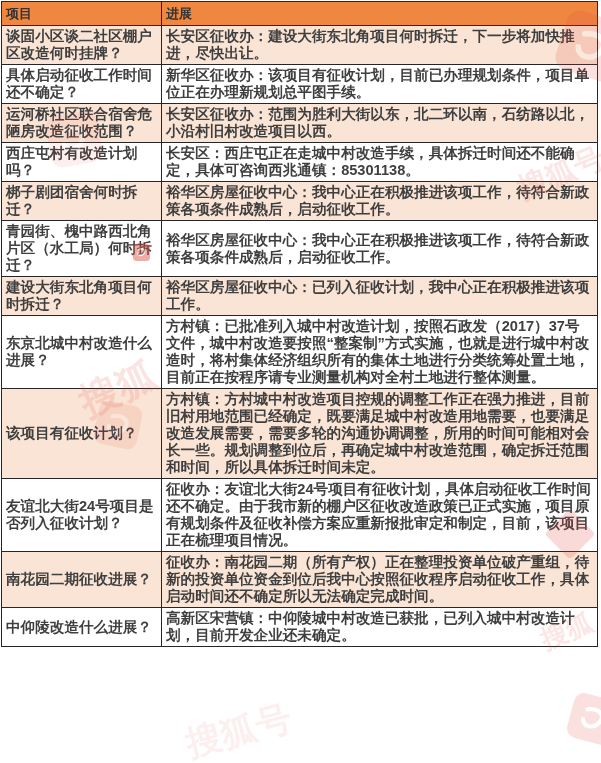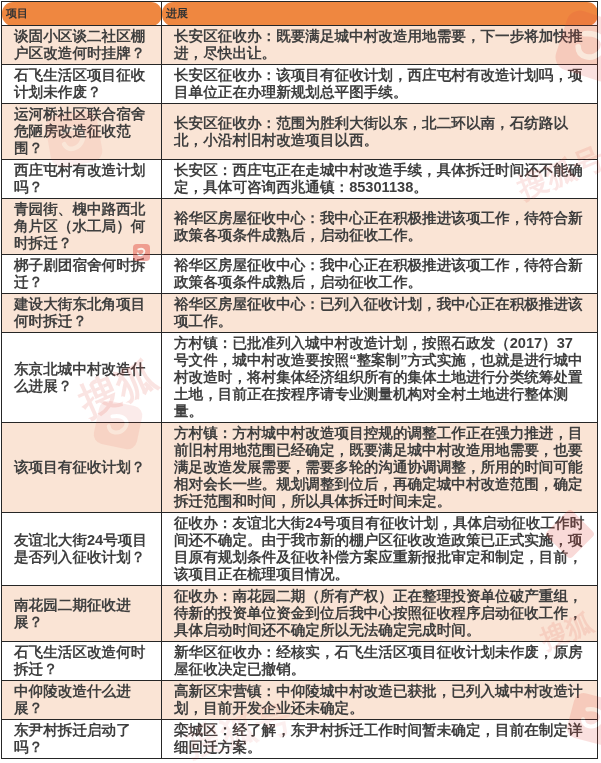--- a/index.html
+++ b/index.html
@@ -7,29 +7,29 @@
     width:601px;height:763px;overflow:hidden;background:#ffffff;
     font-family:"Liberation Sans",sans-serif;
   }
   .page{position:relative;width:601px;height:763px;background:#ffffff;}
   table.qa{
     border-collapse:collapse;table-layout:fixed;
     width:597px;margin:1px 2px 0 1px;
   }
   th,td{
     border:1px solid #262626;
-    padding:2px 12px;
+    padding:2px 4px;
     font-size:14.6px;line-height:17px;
     color:#3f3f3f;font-weight:600;
     text-align:left;vertical-align:middle;
     word-break:break-all;overflow-wrap:anywhere;
   }
   th{
     background:#ef8740;color:#333333;font-weight:700;
-    padding:3px 4px;font-size:11px;border-radius:11px;
+    padding:3px 4px;font-size:13px;
   }
   col.c1{width:160px;}
   tbody tr:nth-child(odd) td{background:#fae4d5;}
   tbody tr:nth-child(even) td{background:#ffffff;}
 
   
   .wm{position:absolute;pointer-events:none;color:#e2483c;font-weight:700;z-index:5;white-space:nowrap;}
   .wm-logo{
     position:absolute;pointer-events:none;z-index:5;
     background:#e2483c;border-radius:22%;
@@ -53,40 +53,40 @@
       </colgroup>
     <thead>
       <tr>
         <th>项目</th>
         <th>进展</th>
       </tr>
     </thead>
     <tbody>
       <tr>
         <td>谈固小区谈二社区棚户区改造何时挂牌？</td>
-        <td>长安区征收办：既要满足城中村改造用地需要，下一步将加快推进，尽快出让。</td>
+        <td>长安区征收办：建设大街东北角项目何时拆迁，下一步将加快推进，尽快出让。</td>
       </tr>
       <tr>
-        <td>石飞生活区项目征收计划未作废？</td>
-        <td>长安区征收办：该项目有征收计划，西庄屯村有改造计划吗，项目单位正在办理新规划总平图手续。</td>
+        <td>具体启动征收工作时间还不确定？</td>
+        <td>新华区征收办：该项目有征收计划，目前已办理规划条件，项目单位正在办理新规划总平图手续。</td>
       </tr>
       <tr>
         <td>运河桥社区联合宿舍危陋房改造征收范围？</td>
         <td>长安区征收办：范围为胜利大街以东，北二环以南，石纺路以北，小沿村旧村改造项目以西。</td>
       </tr>
       <tr>
         <td>西庄屯村有改造计划吗？</td>
         <td>长安区：西庄屯正在走城中村改造手续，具体拆迁时间还不能确定，具体可咨询西兆通镇：85301138。</td>
       </tr>
       <tr>
-        <td>青园街、槐中路西北角片区（水工局）何时拆迁？</td>
+        <td>梆子剧团宿舍何时拆迁？</td>
         <td>裕华区房屋征收中心：我中心正在积极推进该项工作，待符合新政策各项条件成熟后，启动征收工作。</td>
       </tr>
       <tr>
-        <td>梆子剧团宿舍何时拆迁？</td>
+        <td>青园街、槐中路西北角片区（水工局）何时拆迁？</td>
         <td>裕华区房屋征收中心：我中心正在积极推进该项工作，待符合新政策各项条件成熟后，启动征收工作。</td>
       </tr>
       <tr>
         <td>建设大街东北角项目何时拆迁？</td>
         <td>裕华区房屋征收中心：已列入征收计划，我中心正在积极推进该项工作。</td>
       </tr>
       <tr>
         <td>东京北城中村改造什么进展？</td>
         <td>方村镇：已批准列入城中村改造计划，按照石政发（2017）37号文件，城中村改造要按照“整案制”方式实施，也就是进行城中村改造时，将村集体经济组织所有的集体土地进行分类统筹处置土地，目前正在按程序请专业测量机构对全村土地进行整体测量。</td>
       </tr>
@@ -96,30 +96,22 @@
       </tr>
       <tr>
         <td>友谊北大街24号项目是否列入征收计划？</td>
         <td>征收办：友谊北大街24号项目有征收计划，具体启动征收工作时间还不确定。由于我市新的棚户区征收改造政策已正式实施，项目原有规划条件及征收补偿方案应重新报批审定和制定，目前，该项目正在梳理项目情况。</td>
       </tr>
       <tr>
         <td>南花园二期征收进展？</td>
         <td>征收办：南花园二期（所有产权）正在整理投资单位破产重组，待新的投资单位资金到位后我中心按照征收程序启动征收工作，具体启动时间还不确定所以无法确定完成时间。</td>
       </tr>
       <tr>
-        <td>石飞生活区改造何时拆迁？</td>
-        <td>新华区征收办：经核实，石飞生活区项目征收计划未作废，原房屋征收决定已撤销。</td>
-      </tr>
-      <tr>
         <td>中仰陵改造什么进展？</td>
         <td>高新区宋营镇：中仰陵城中村改造已获批，已列入城中村改造计划，目前开发企业还未确定。</td>
-      </tr>
-      <tr>
-        <td>东尹村拆迁启动了吗？</td>
-        <td>栾城区：经了解，东尹村拆迁工作时间暂未确定，目前在制定详细回迁方案。</td>
       </tr>
     </tbody>
   </table>
 
   <div class="wm-logo" style="left:560px;top:14px;width:62px;height:62px;opacity:.16;transform:rotate(18deg);">
     <svg viewBox="0 0 40 40">
         <path d="M11 11 C 26 5, 34 14, 29 23 C 24 32, 12 33, 9 24" fill="none" stroke="#ffffff" stroke-width="5" stroke-linecap="round"></path>
       </svg>
   </div>
 

